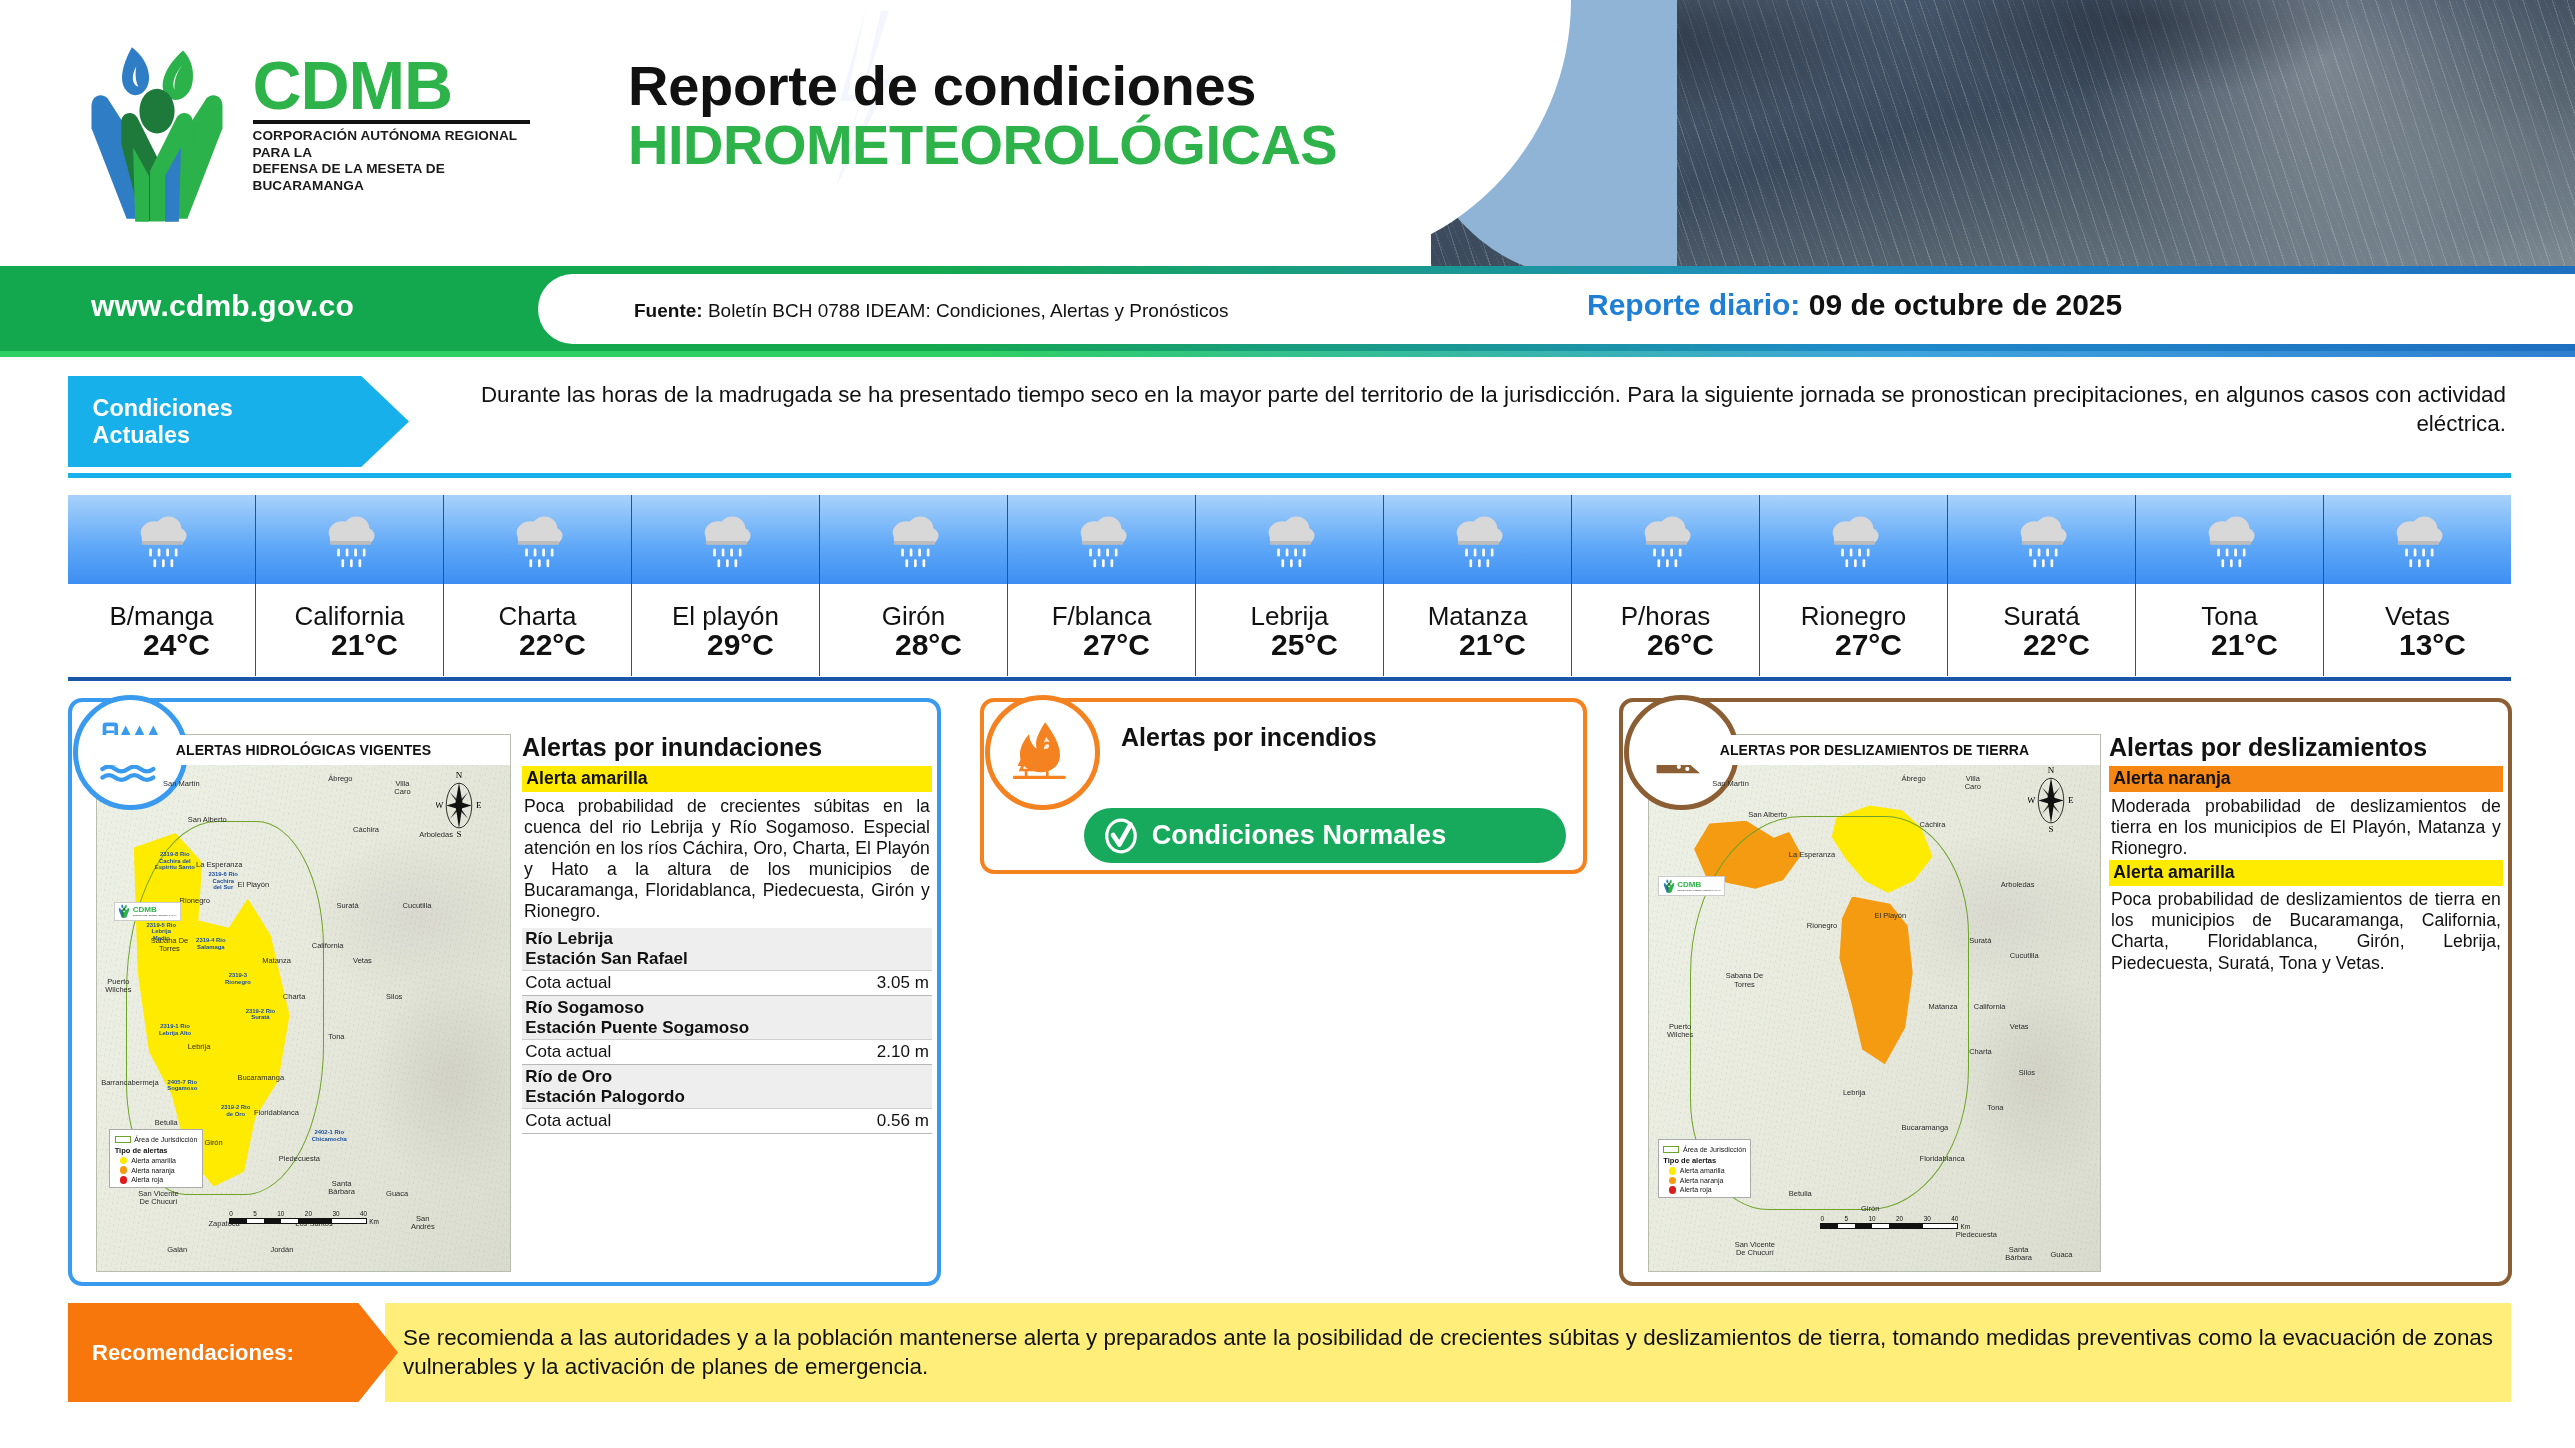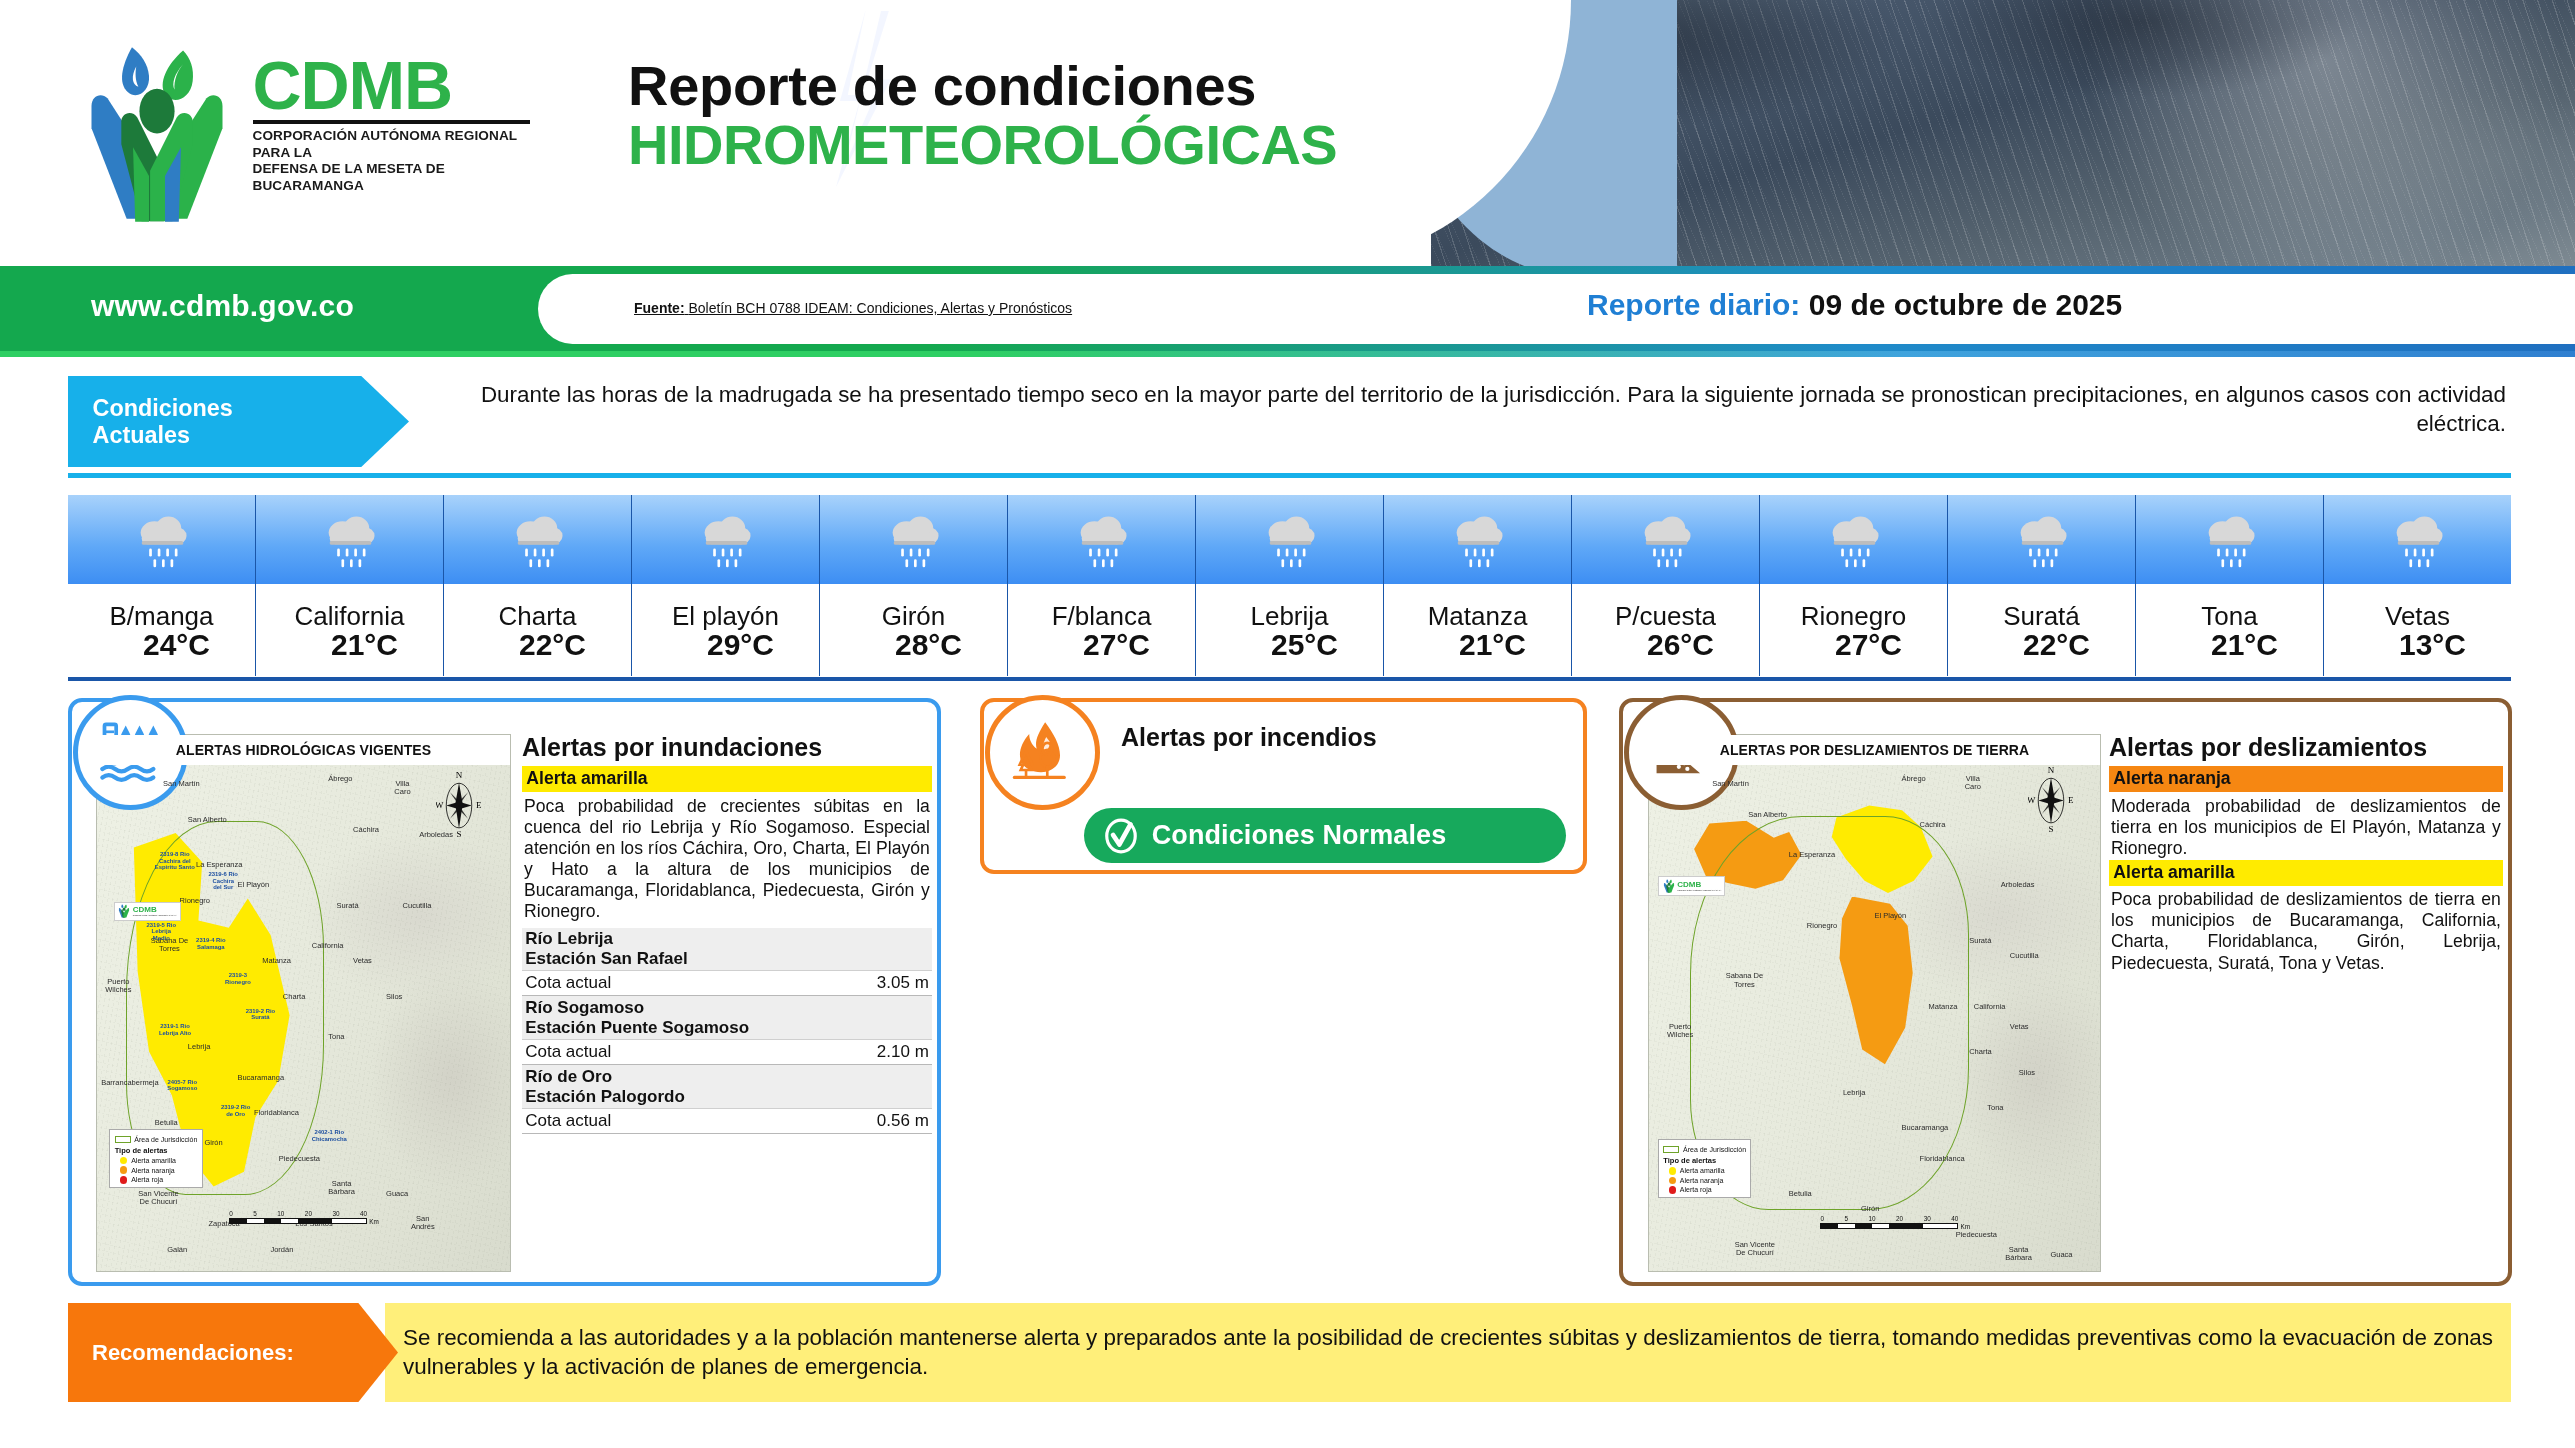--- a/index.html
+++ b/index.html
@@ -80,21 +80,21 @@
     border-top-left-radius: 69px 70px;
     border-bottom-left-radius: 69px 70px;
   }
   .site-url {
     position: absolute; left: 91px; top: 23.4px;
     font-size: 30px; font-weight: bold; color: #ffffff; letter-spacing: 0.2px;
     z-index: 2;
   }
   .source {
     position: absolute; left: 634px; top: 34px;
-    font-size: 14px; color: #111; z-index: 3; text-decoration: underline;
+    font-size: 19px; color: #111; z-index: 3;
   }
   .source b { font-weight: bold; }
   .report-date {
     position: absolute; left: 1587px; top: 22.4px;
     font-size: 30px; font-weight: bold; color: #111; z-index: 3; white-space: nowrap;
   }
   .report-date .lbl { color: #1f7fd4; }
   .greenbar-underline {
     position: absolute; left: 0; top: 351px; width: 2576px; height: 6.4px;
     background: linear-gradient(90deg, #2ecf63 0%, #2ecf63 38%, #3fa3dd 74%, #2f7fd0 100%);
@@ -542,21 +542,21 @@
             <rect x="48" y="76" width="5" height="15" rx="2.5"></rect>
             <rect x="64" y="76" width="5" height="15" rx="2.5"></rect>
             <rect x="80" y="76" width="5" height="15" rx="2.5"></rect>
             <rect x="40" y="96" width="5" height="15" rx="2.5"></rect>
             <rect x="56" y="96" width="5" height="15" rx="2.5"></rect>
             <rect x="72" y="96" width="5" height="15" rx="2.5"></rect>
           </g>
         </svg>
       </div>
       <div class="wcell-body">
-        <div class="wcity">P/cuesta</div>
+        <div class="wcity">P/horas</div>
         <div class="wtemp">26°C</div>
       </div>
     </div>
     <div class="wcell">
       <div class="wcell-icon">
         <svg width="60" height="63" viewBox="0 0 112 118">
           <g fill="#d8d8d8">
             <ellipse cx="42" cy="46" rx="26" ry="21"></ellipse>
             <ellipse cx="68" cy="38" rx="24" ry="22"></ellipse>
             <ellipse cx="84" cy="52" rx="18" ry="16"></ellipse>

